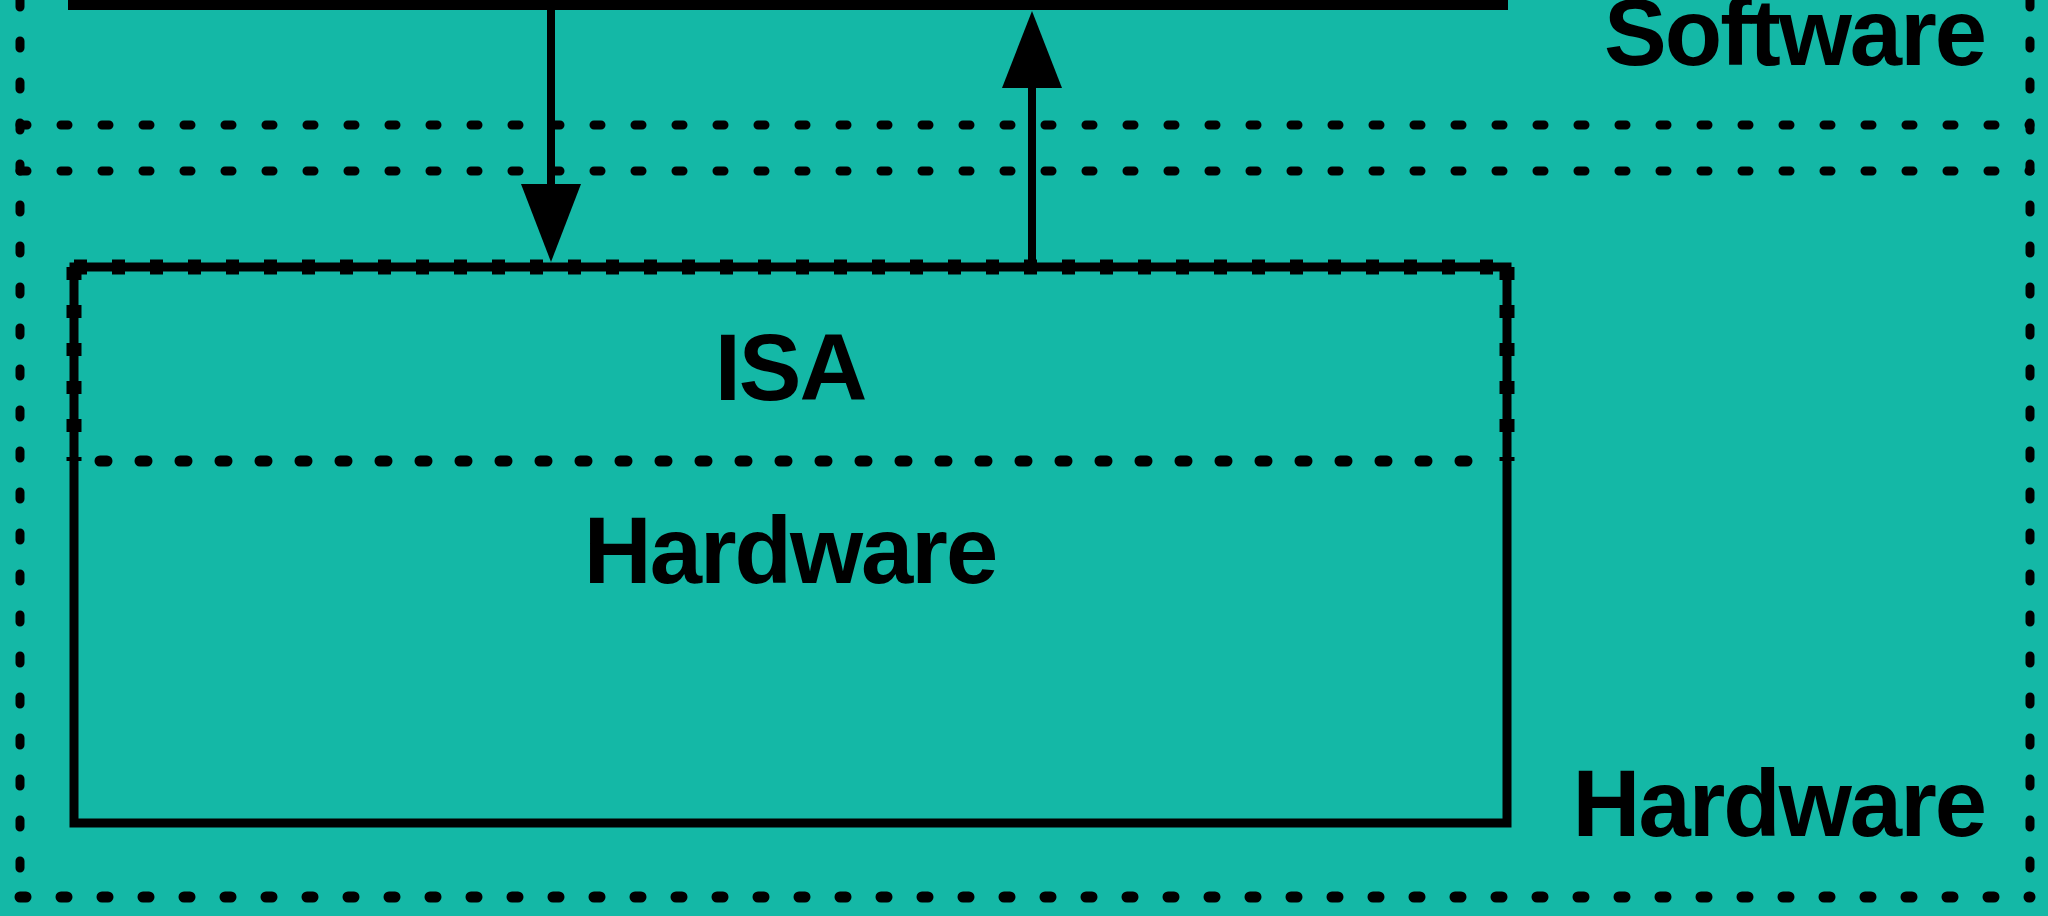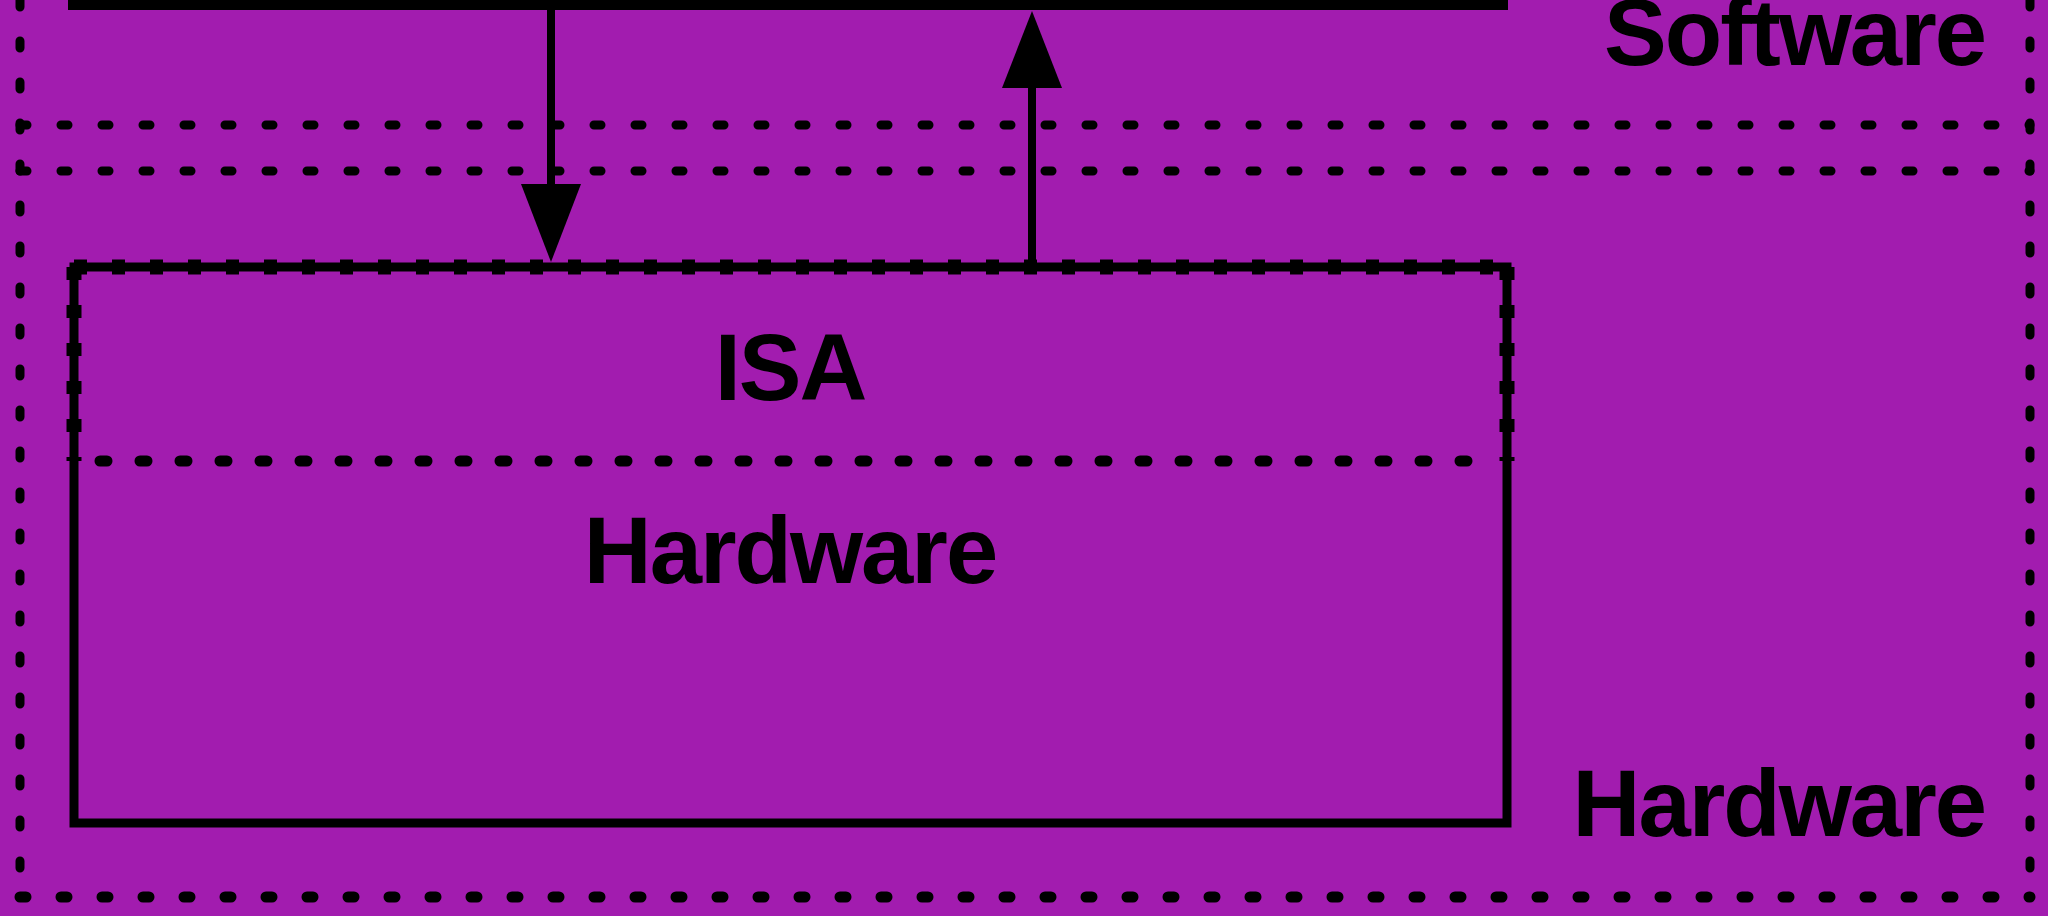--- a/index.html
+++ b/index.html
@@ -4,21 +4,21 @@
 <style>
   html, body {
     margin: 0;
     padding: 0;
     background: #ffffff;
   }
   #canvas {
     position: relative;
     width: 2048px;
     height: 916px;
-    background: #a21caf;
+    background: #14b8a6;
     overflow: hidden;
   }
   svg { display: block; }
   .lbl {
     font-family: "Liberation Sans", sans-serif;
     font-weight: bold;
     letter-spacing: -2px;
   }
 </style>
 </head>

